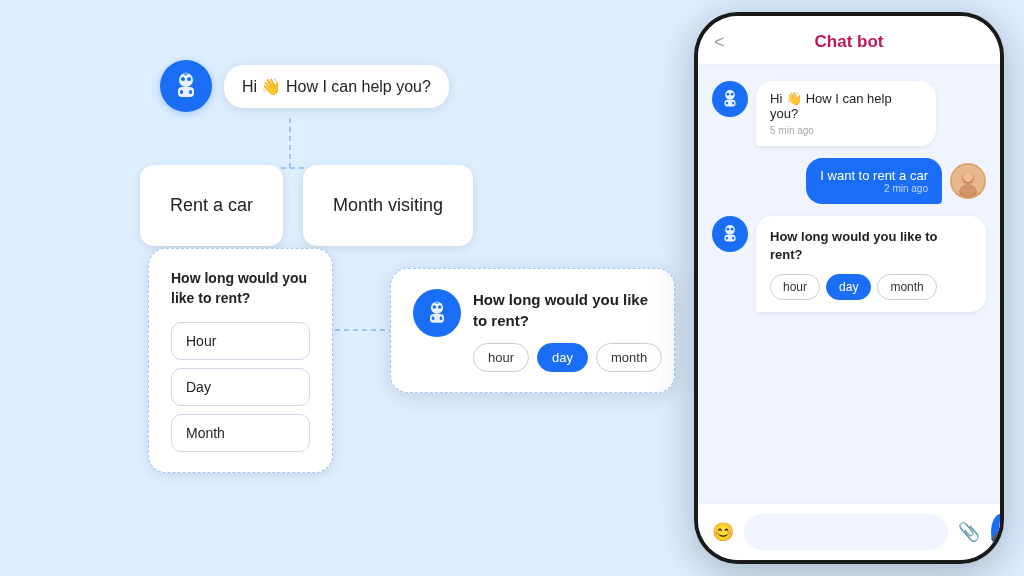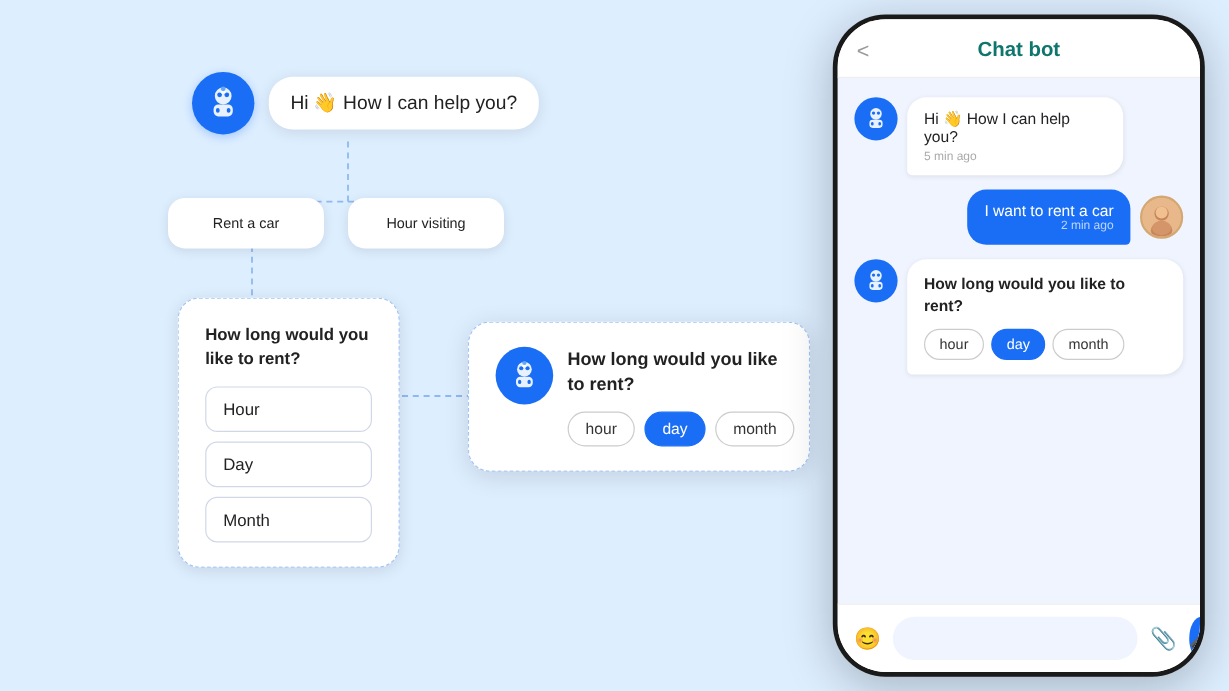--- a/index.html
+++ b/index.html
@@ -72,22 +72,22 @@
       top: 165px;
       left: 140px;
       display: flex;
       gap: 20px;
     }
 
     .choice-btn {
       background: white;
       border: none;
       border-radius: 14px;
-      padding: 14px 30px;
-      font-size: 12px;
+      padding: 30px 30px;
+      font-size: 18px;
       font-weight: 500;
       color: #222;
       box-shadow: 0 2px 10px rgba(0,0,0,0.1);
       cursor: pointer;
       min-width: 130px;
       text-align: center;
     }
 
     
     .question-card {
@@ -220,21 +220,21 @@
       position: absolute;
       left: 16px;
       color: #999;
       font-size: 18px;
       cursor: pointer;
     }
 
     .phone-title {
       font-size: 17px;
       font-weight: 700;
-      color: #0f766e;
+      color: #be185d;
     }
 
     .phone-body {
       flex: 1;
       overflow-y: auto;
       padding: 16px 14px;
       display: flex;
       flex-direction: column;
       gap: 12px;
     }
@@ -446,21 +446,21 @@
     <div class="greeting-bubble">
       <span>Hi 👋 How I can help you?</span>
     </div>
   </div>
 
   <div class="choices-row">
     <button class="choice-btn">
       <span>Rent a car</span>
     </button>
     <button class="choice-btn">
-      <span>Hour visiting</span>
+      <span>Month visiting</span>
     </button>
   </div>
 
   <div class="question-card">
     <div class="q-text">How long would you like to rent?</div>
     <button class="option-btn">
       <span>Hour</span>
     </button>
     <button class="option-btn">
       <span>Day</span>

